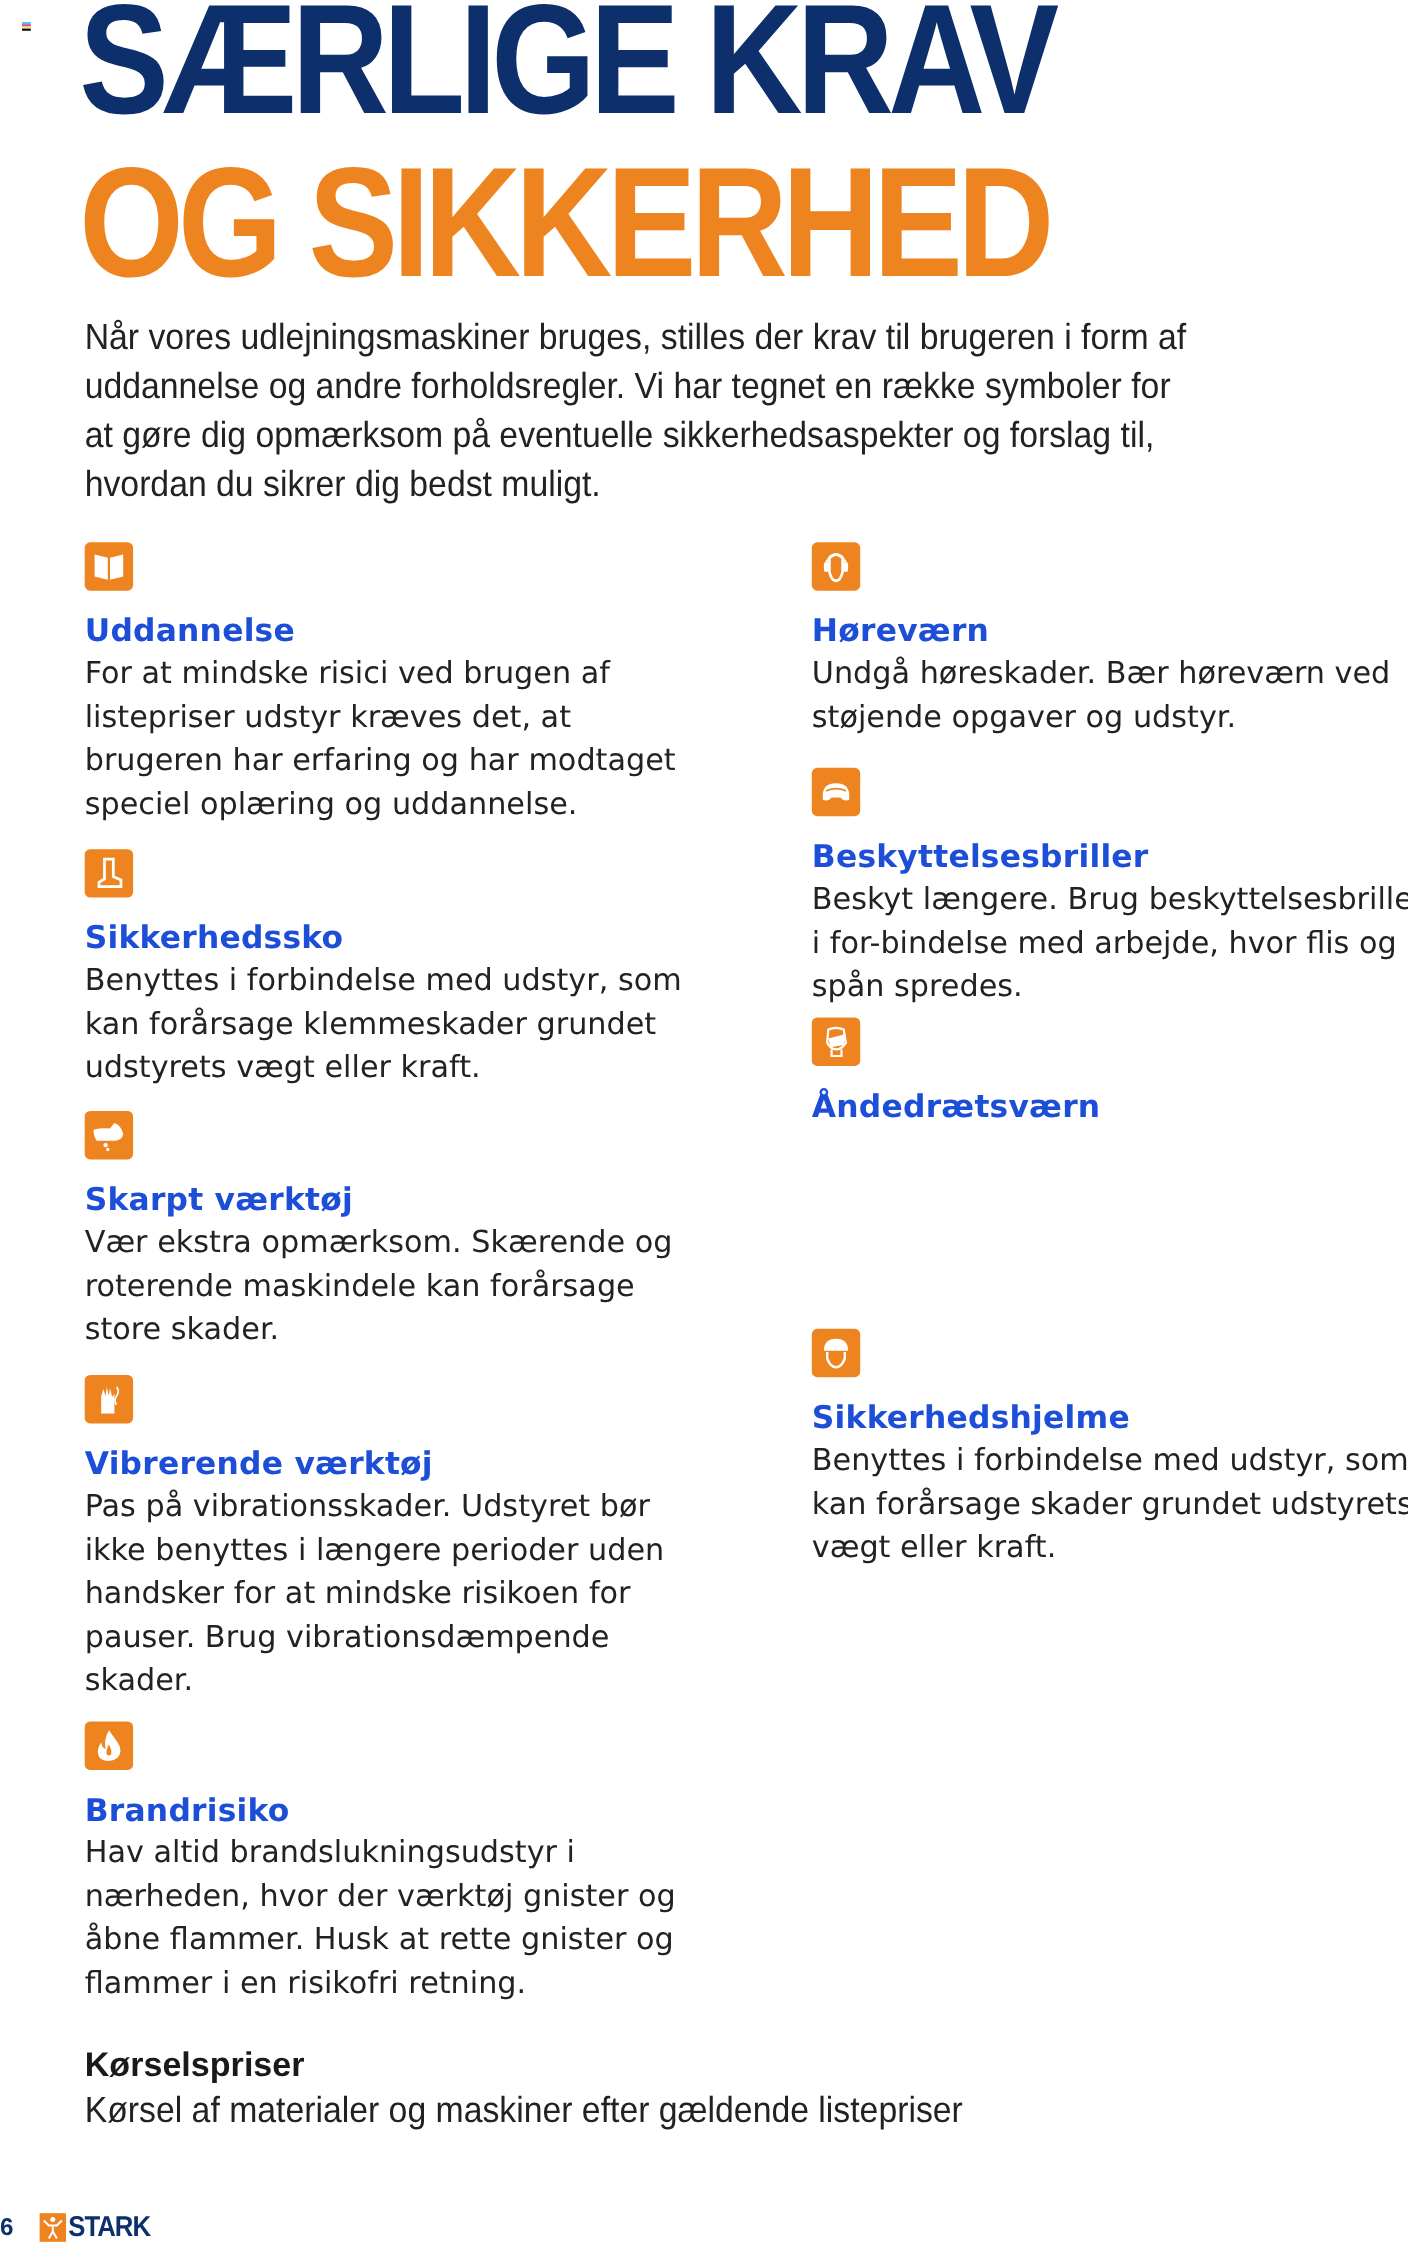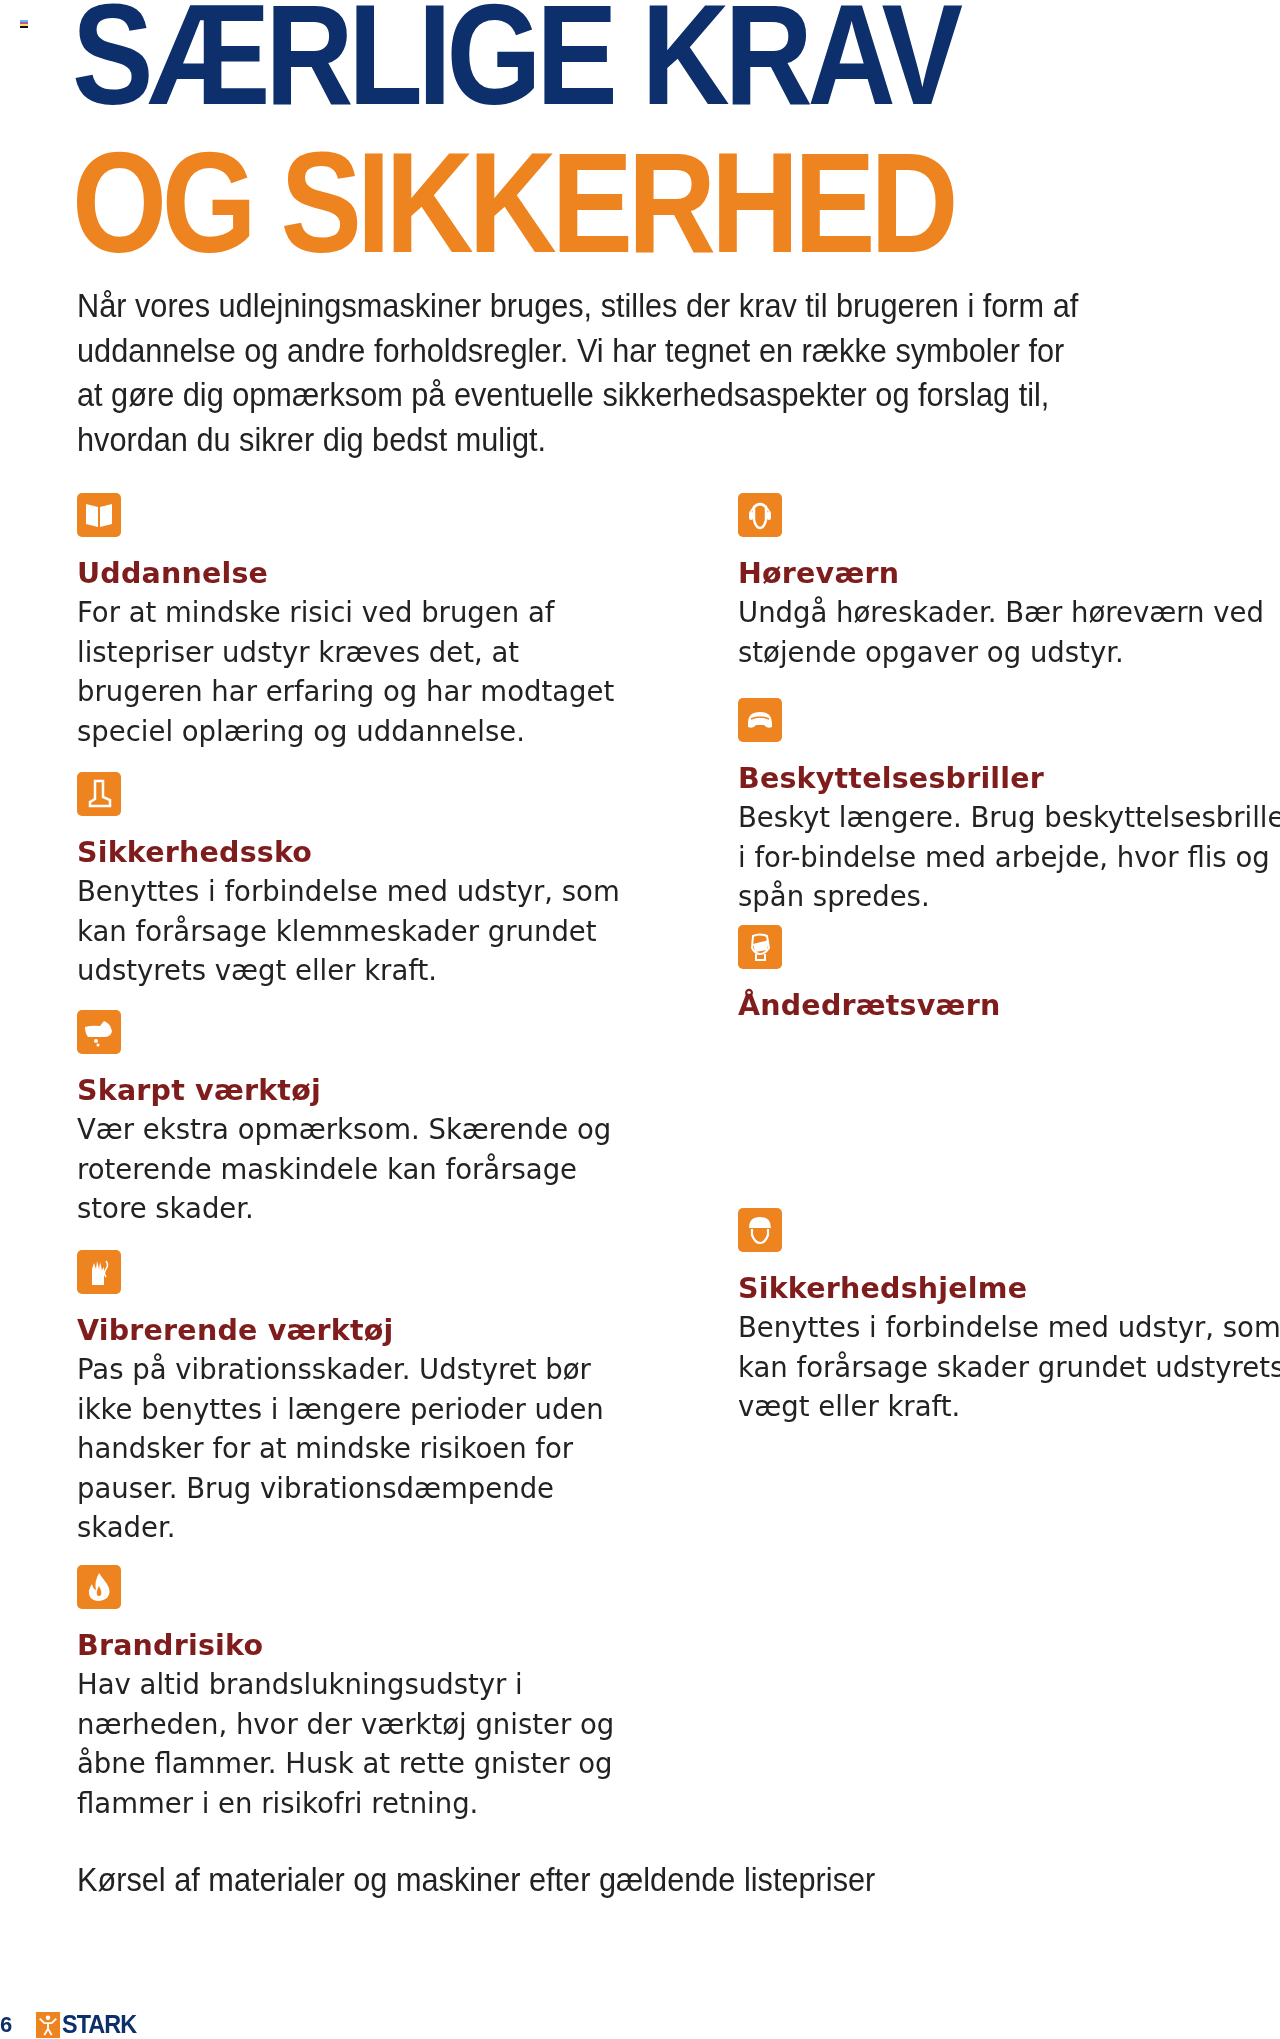--- a/index.html
+++ b/index.html
@@ -14,21 +14,21 @@
   .title.l2 { top: 132px; }
   .intro { position: absolute; left: 77px; top: 284px; width: 1200px; margin: 0;
            font-size: 33px; line-height: 44.5px; color: #222; font-family: "Liberation Sans", sans-serif;
            transform: scaleX(0.93); transform-origin: left top; }
   .intro span { display: block; white-space: nowrap; }
   .block { position: absolute; }
   .icon { width: 44px; height: 44px; border-radius: 5px; display: flex; align-items: center;
           justify-content: center; }
   .icon svg { width: 34px; height: 34px; }
   .block h3 { margin: 20px 0 0 0; font-size: 28.5px; line-height: 34px; font-weight: bold;
-              font-family: "DejaVu Sans", sans-serif; color: #7f1d1d; letter-spacing: 0.2px; }
+              font-family: "DejaVu Sans", sans-serif; color: #1d4ed8; letter-spacing: 0.2px; }
   .block .body { font-size: 27.5px; line-height: 39.6px; margin-top: 2px; color: #222;
                  font-family: "DejaVu Sans", sans-serif; }
   .block .body span { display: block; white-space: nowrap; }
   .left { left: 77px; }
   .right { left: 738px; }
   .korsel { position: absolute; left: 77px; top: 1858px; }
   .korsel h3 { margin: 0; font-size: 31px; line-height: 38px; font-weight: bold; color: #1a1a1a;
                font-family: "Liberation Sans", sans-serif; }
   .korsel p { margin: 2px 0 0 0; font-size: 33px; line-height: 40px; color: #222;
               font-family: "Liberation Sans", sans-serif; transform: scaleX(0.93); transform-origin: left top; white-space: nowrap; }
@@ -189,20 +189,21 @@
   </div>
   <h3>Sikkerhedshjelme</h3>
   <div class="body">
     <span>Benyttes i forbindelse med udstyr, som</span>
     <span>kan forårsage skader grundet udstyrets</span>
     <span>vægt eller kraft.</span>
   </div>
 </div>
 
 <div class="korsel">
+  <h3>Kørselspriser</h3>
   <p>Kørsel af materialer og maskiner efter gældende listepriser</p>
 </div>
 
 <div class="footer">
   <span class="page-num">6</span>
   <span class="logo-box" style="background:#ee8420">
     <svg viewBox="0 0 24 26" width="22" height="24">
         <circle cx="12" cy="5" r="2.5" fill="#fff"></circle>
         <path d="M3 6 L8 11 L16 11 L21 6 M12 11 L12 17 L8 24 M12 17 L16 24" stroke="#fff" stroke-width="2" fill="none"></path>
       </svg>

